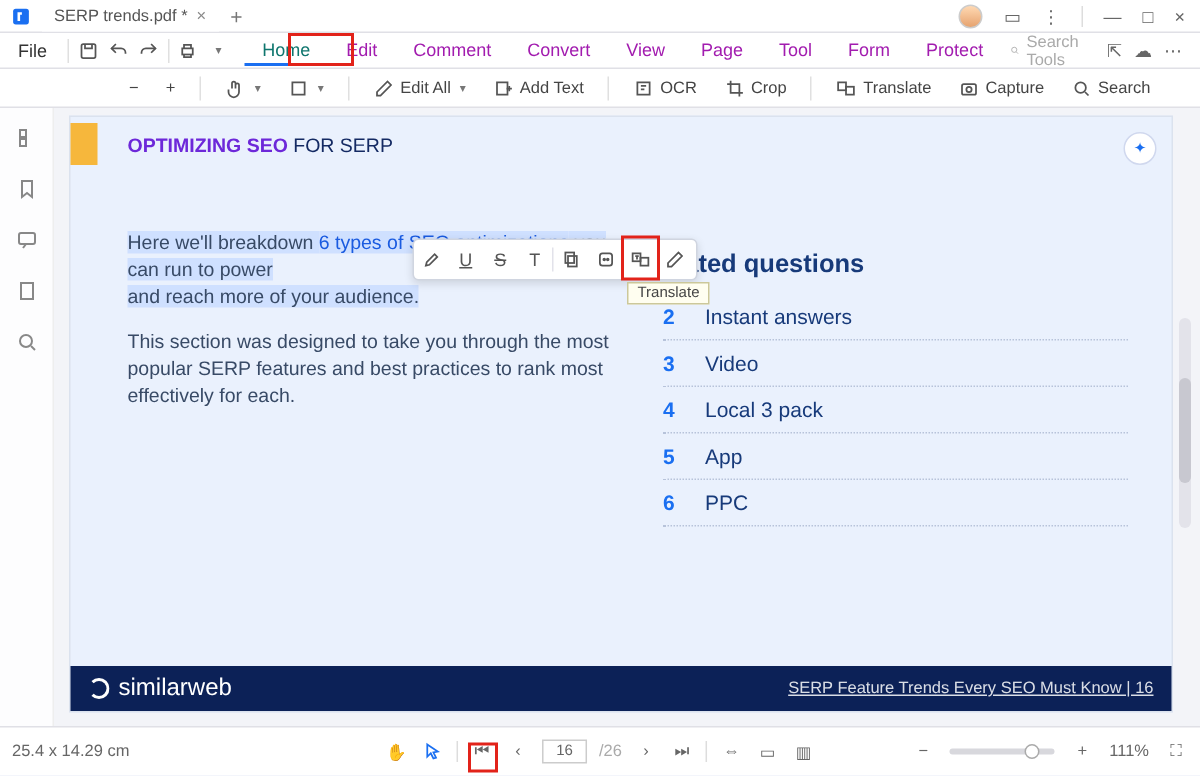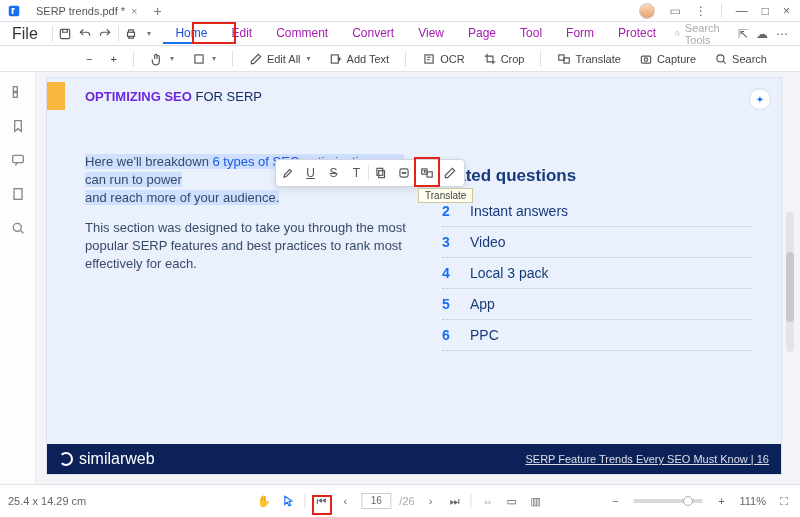--- a/index.html
+++ b/index.html
@@ -12,26 +12,26 @@
   .tab { height: 20px; padding: 0 8px; display: flex; align-items: center; gap: 6px; border-radius: 4px 4px 0 0; background: #fff; font-size: 11px; color: #555; }
   .tab .close { color: #888; font-size: 11px; cursor: pointer; }
   .tab-add { padding: 0 8px; color: #777; font-size: 14px; cursor: pointer; }
   .spacer { flex: 1; }
   .winctl { display: flex; align-items: center; gap: 14px; padding-right: 10px; color: #666; }
   .winctl span { cursor: pointer; }
   .avatar { width: 16px; height: 16px; border-radius: 50%; background: linear-gradient(#ffd9b3,#e6a36f); border: 1px solid #ccc; }
 
   
   .menubar { height: 24px; background: #fff; display: flex; align-items: center; gap: 6px; padding: 0 4px; border-bottom: 1px solid #e0e0e6; }
-  .menubar .file { padding: 0 8px; font-size: 16px; color: #333; }
+  .menubar .file { padding: 0 8px; font-size: 12px; color: #333; }
   .vsep { width: 1px; height: 16px; background: #e0e0e0; }
   .qicon { width: 22px; height: 20px; display: flex; align-items: center; justify-content: center; color: #555; cursor: pointer; }
   .menus { display: flex; gap: 0; margin-left: 6px; }
   .menuitem { padding: 2px 12px; font-size: 12px; color: #a21caf; cursor: pointer; }
-  .menuitem.active { color: #1d4ed8; border-bottom: 2px solid #1a6ff1; }
+  .menuitem.active { color: #0f766e; border-bottom: 2px solid #1a6ff1; }
   .menusearch { margin-left: auto; display: flex; align-items: center; gap: 4px; width: 90px; color: #aaa; font-size: 11px; }
   .endicons { display: flex; gap: 8px; padding: 0 8px; color: #666; }
 
   
   .redbox { position: absolute; border: 2px solid #e2231a; pointer-events: none; }
 
   
   .toolbar { height: 26px; background: #fff; display: flex; align-items: center; gap: 6px; padding: 0 10px 0 80px; border-bottom: 1px solid #e0e0e6; font-size: 11px; color: #444; }
   .tbtn { display: flex; align-items: center; gap: 4px; padding: 2px 6px; cursor: pointer; }
   .tbtn svg, .qicon svg { width: 14px; height: 14px; }

